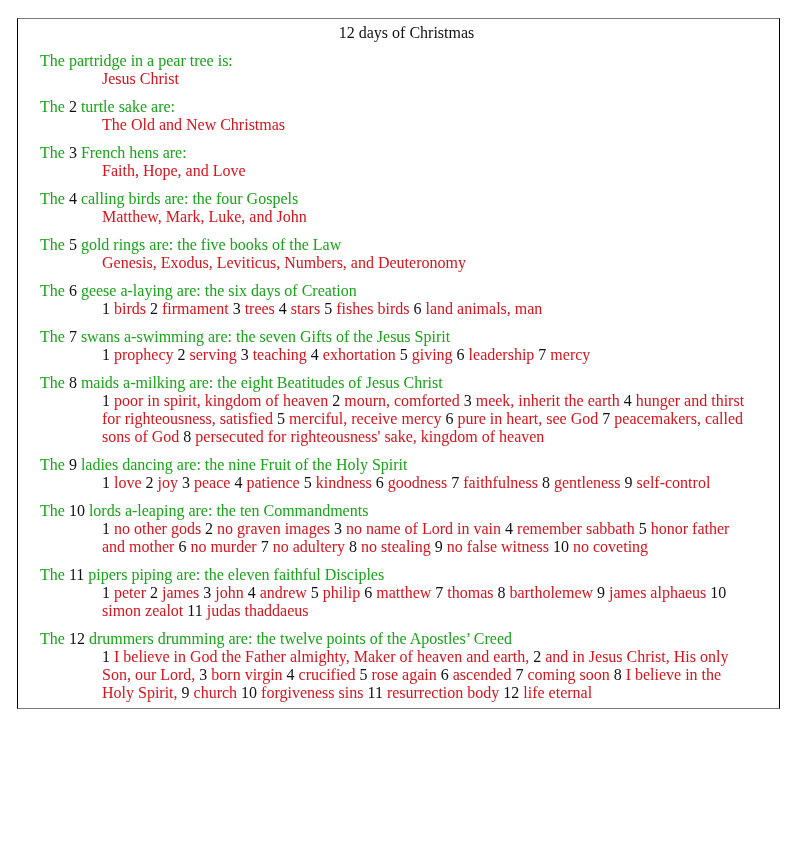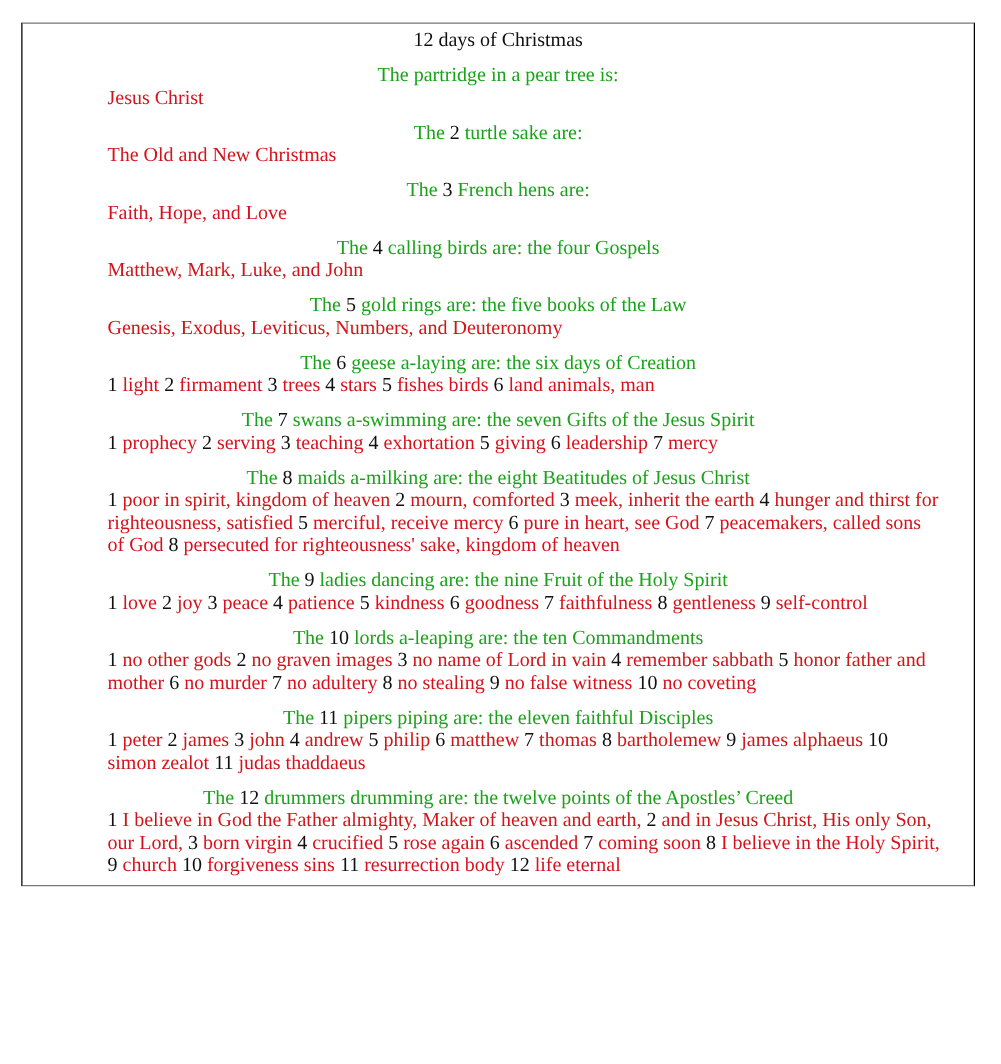--- a/index.html
+++ b/index.html
@@ -1,23 +1,23 @@
 <!DOCTYPE html>
 <html><head>
   <meta charset="utf-8">
   <style>
     html, body { margin: 0; padding: 0; background: #ffffff; }
     body { width: 801px; height: 851px; position: relative; font-family: "Liberation Serif", serif; font-size: 16px; color: #000; }
     .box {
       position: absolute; left: 17px; top: 18px; width: 763px;
       border: 1px solid #000; border-top-color: #777; border-bottom-color: #777;
-      box-sizing: border-box; padding: 4px 6px 6px 6px;
+      box-sizing: border-box; padding: 4px 6px 6px 22px;
     }
     .title { text-align: center; line-height: 18px; margin: 1px 0 0 0; color: #111; }
-    .heading { color: #1aa31a; line-height: 18px; margin: 10px 0 0 0; text-align: center; }
+    .heading { color: #1aa31a; line-height: 18px; margin: 10px 0 0 0; }
     .heading .num { color: #111; }
     .items { color: #d4141c; line-height: 18px; margin: 0 0 0 62px; padding-right: 20px; }
     .items .num { color: #111; }
     .section:first-of-type .heading { margin-top: 10px; }
   </style>
 </head>
 <body>
 
 <div class="box">
   <div class="title">12 days of Christmas</div>
@@ -37,21 +37,21 @@
       <div class="section">
         <div class="heading"><span>The</span> <span class="num">4</span> <span>calling birds are: the four Gospels</span></div>
         <div class="items"><span>Matthew, Mark, Luke, and John</span></div>
       </div>
       <div class="section">
         <div class="heading"><span>The</span> <span class="num">5</span> <span>gold rings are: the five books of the Law</span></div>
         <div class="items"><span>Genesis, Exodus, Leviticus, Numbers, and Deuteronomy</span></div>
       </div>
       <div class="section">
         <div class="heading"><span>The</span> <span class="num">6</span> <span>geese a-laying are: the six days of Creation</span></div>
-        <div class="items"><span class="num">1</span> <span>light</span> <span class="num">2</span> <span>firmament</span> <span class="num">3</span> <span>trees</span> <span class="num">4</span> <span>stars</span> <span class="num">5</span> <span>fishes birds</span> <span class="num">6</span> <span>land animals, man</span></div>
+        <div class="items"><span class="num">1</span> <span>birds</span> <span class="num">2</span> <span>firmament</span> <span class="num">3</span> <span>trees</span> <span class="num">4</span> <span>stars</span> <span class="num">5</span> <span>fishes birds</span> <span class="num">6</span> <span>land animals, man</span></div>
       </div>
       <div class="section">
         <div class="heading"><span>The</span> <span class="num">7</span> <span>swans a-swimming are: the seven Gifts of the Jesus Spirit</span></div>
         <div class="items"><span class="num">1</span> <span>prophecy</span> <span class="num">2</span> <span>serving</span> <span class="num">3</span> <span>teaching</span> <span class="num">4</span> <span>exhortation</span> <span class="num">5</span> <span>giving</span> <span class="num">6</span> <span>leadership</span> <span class="num">7</span> <span>mercy</span></div>
       </div>
       <div class="section">
         <div class="heading"><span>The</span> <span class="num">8</span> <span>maids a-milking are: the eight Beatitudes of Jesus Christ</span></div>
         <div class="items"><span class="num">1</span> <span>poor in spirit, kingdom of heaven</span> <span class="num">2</span> <span>mourn, comforted</span> <span class="num">3</span> <span>meek, inherit the earth</span> <span class="num">4</span> <span>hunger and thirst for righteousness, satisfied</span> <span class="num">5</span> <span>merciful, receive mercy</span> <span class="num">6</span> <span>pure in heart, see God</span> <span class="num">7</span> <span>peacemakers, called sons of God</span> <span class="num">8</span> <span>persecuted for righteousness' sake, kingdom of heaven</span></div>
       </div>
       <div class="section">

